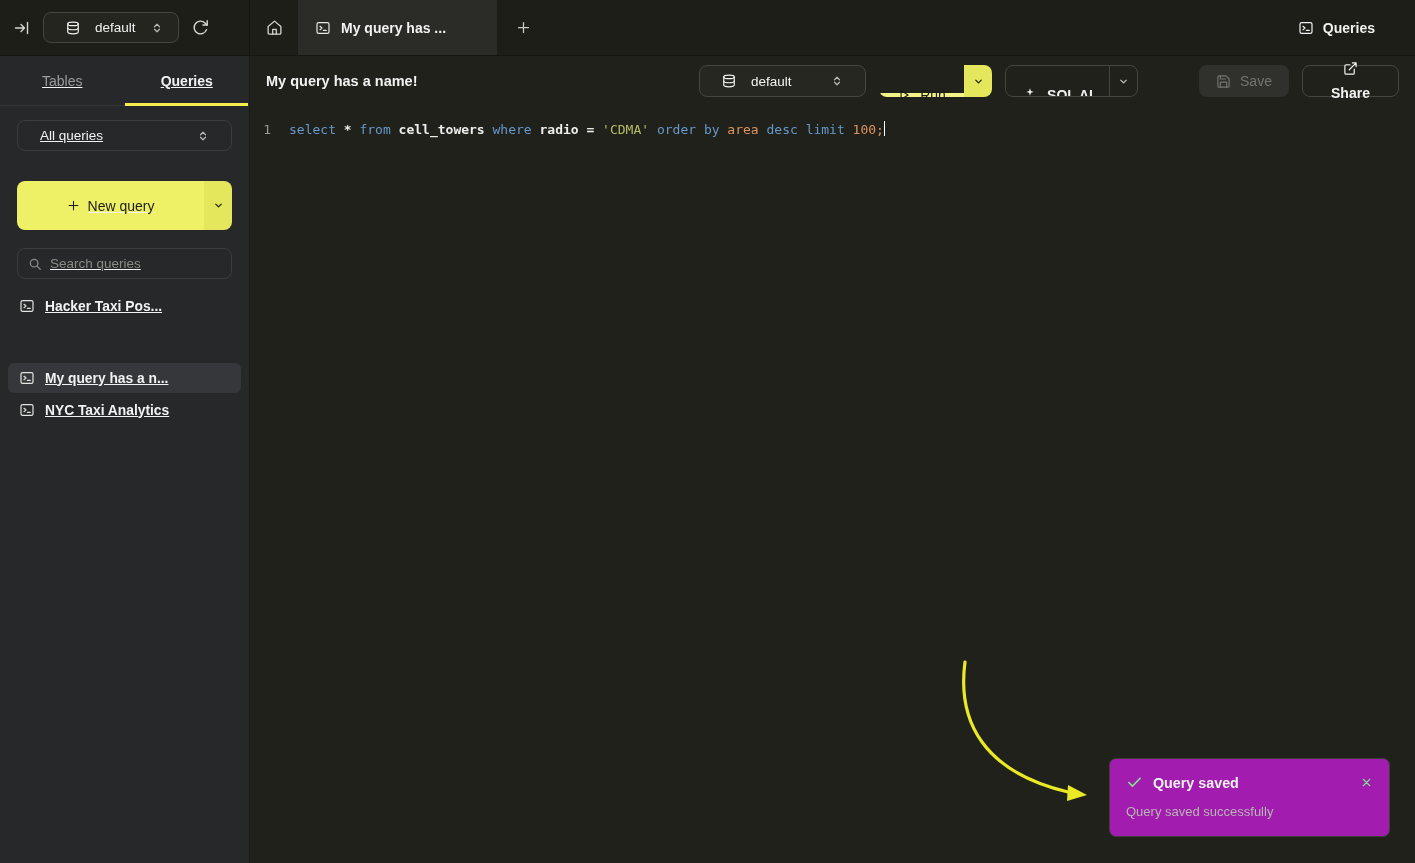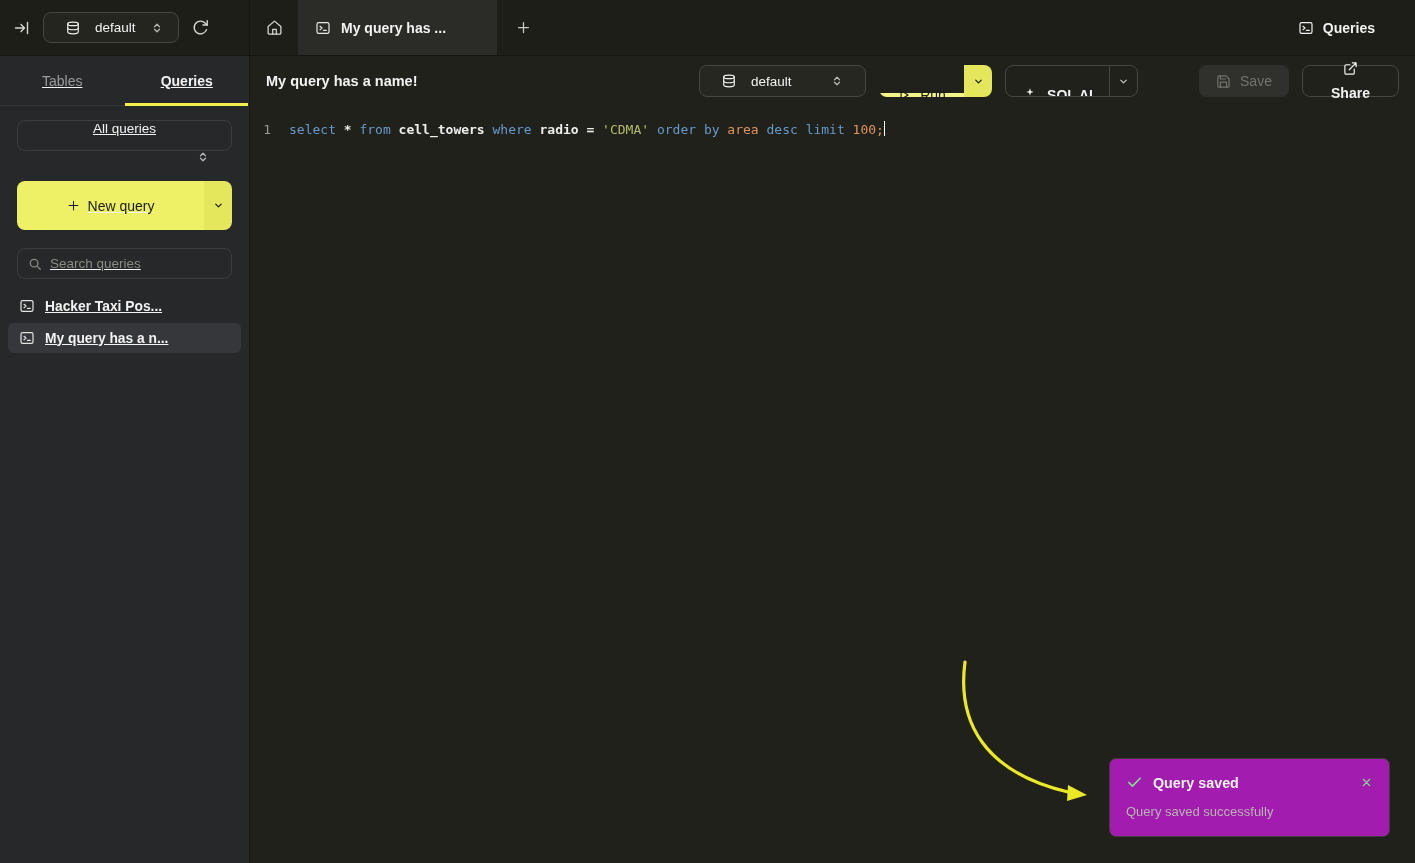--- a/index.html
+++ b/index.html
@@ -55,21 +55,21 @@
   .sidebar-tab {
     flex: 1; display: flex; align-items: center; justify-content: center;
     color: var(--textSecondary); cursor: pointer; position: relative; font-size: 14px;
   }
   .sidebar-tab.active { color: var(--textPrimary); font-weight: 600; }
   .sidebar-tab.active::after {
     content: ""; position: absolute; left: 0; right: 1px; bottom: -1px;
     height: 3px; background: var(--tabUnderline);
   }
   .sidebar-filter { margin: 14px 17px 0 17px; }
-  .sidebar-filter .select { background: transparent; border-color: #3b3c3e; flex-direction: column; }
+  .sidebar-filter .select { background: transparent; border-color: #3b3c3e; }
   .btn-newquery {
     margin: 30px 17px 0 17px; height: 49px; display: flex; align-items: stretch;
     border-radius: 8px; overflow: hidden; cursor: pointer; text-align: center;
   }
   .btn-newquery .nq-main {
     flex: 1; display: flex; align-items: center; justify-content: center; gap: 8px;
     background: var(--accent); color: #1c1d15; font-weight: 500; font-size: 14px;
   }
   .btn-newquery .nq-split {
     width: 28px; display: flex; align-items: center; justify-content: center;
@@ -83,21 +83,21 @@
     flex: 1; background: transparent; border: none; outline: none;
     color: var(--textPrimary); font-size: 13.5px; font-family: "Liberation Sans", sans-serif;
   }
   .search-box input::placeholder { color: #8a8b85; }
   .query-list { margin-top: 12px; display: flex; flex-direction: column; gap: 2px; padding: 0 8px; }
   .query-item {
     height: 30px; display: flex; align-items: center; gap: 10px; padding: 0 11px;
     border-radius: 6px; color: var(--textPrimary); font-weight: 600; font-size: 13.8px; cursor: pointer;
   }
   .query-item .icon { color: #e4e5e0; }
-  .query-item.selected { background: var(--bgSelected); }
+  .query-item.selected { background: var(--bgSelected); margin-top: 40px; }
 
   
   .main { flex: 1; display: flex; flex-direction: column; background: var(--bgEditor); position: relative; }
   .editor-header { height: 50px; flex: 0 0 50px; display: flex; align-items: center; padding: 0 16px; }
   .editor-title { font-weight: 600; font-size: 14.5px; }
   .header-controls { margin-left: auto; display: flex; align-items: center; gap: 13px; }
   .hdr-db { width: 167px; height: 32px; }
   .split-btn { height: 32px; display: flex; align-items: stretch; border-radius: 8px; overflow: hidden; cursor: pointer; }
   .split-btn .main-part { display: flex; align-items: center; justify-content: center; gap: 9px; padding: 0 14px; margin-top: 28px; }
   .split-btn .split-part { width: 28px; display: flex; align-items: center; justify-content: center; }
@@ -279,20 +279,30 @@
         <div class="query-item selected">
           <span class="icon">
             <svg width="16" height="16" viewBox="0 0 24 24" fill="none" stroke="currentColor" stroke-width="1.8" stroke-linecap="round" stroke-linejoin="round">
               <rect x="3" y="4" width="18" height="16" rx="2.5"></rect>
               <path d="m7.5 9.5 3 2.5-3 2.5"></path>
               <path d="M12.5 15.5h4.5"></path>
             </svg>
           </span>
           <span>My query has a n...</span>
         </div>
+        <div class="query-item">
+          <span class="icon">
+            <svg width="16" height="16" viewBox="0 0 24 24" fill="none" stroke="currentColor" stroke-width="1.8" stroke-linecap="round" stroke-linejoin="round">
+              <rect x="3" y="4" width="18" height="16" rx="2.5"></rect>
+              <path d="m7.5 9.5 3 2.5-3 2.5"></path>
+              <path d="M12.5 15.5h4.5"></path>
+            </svg>
+          </span>
+          <span>NYC Taxi Analytics</span>
+        </div>
     </div>
   </div>
 
   <div class="main">
     <div class="editor-header">
       <div class="editor-title">My query has a name!</div>
       <div class="header-controls">
         <div class="select hdr-db">
           <span class="icon">
             <svg width="14" height="14" viewBox="0 0 24 24" fill="none" stroke="currentColor" stroke-width="2" stroke-linecap="round" stroke-linejoin="round">

